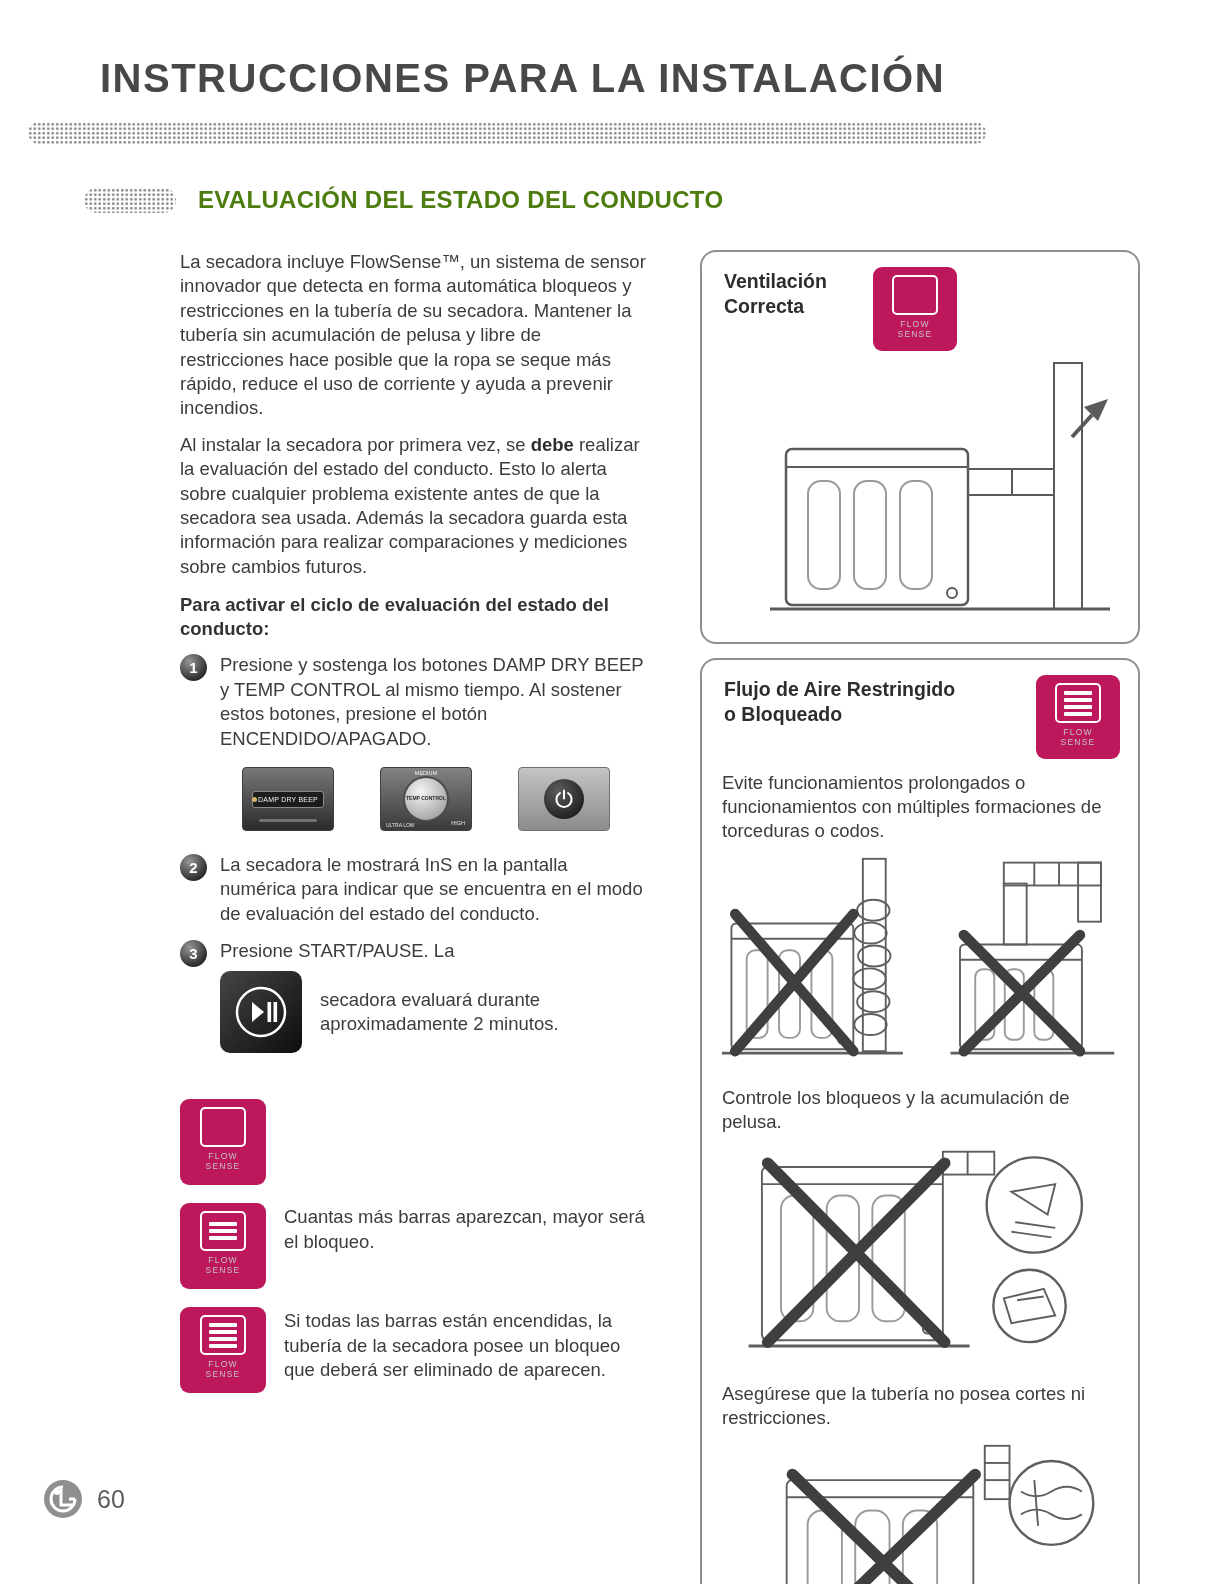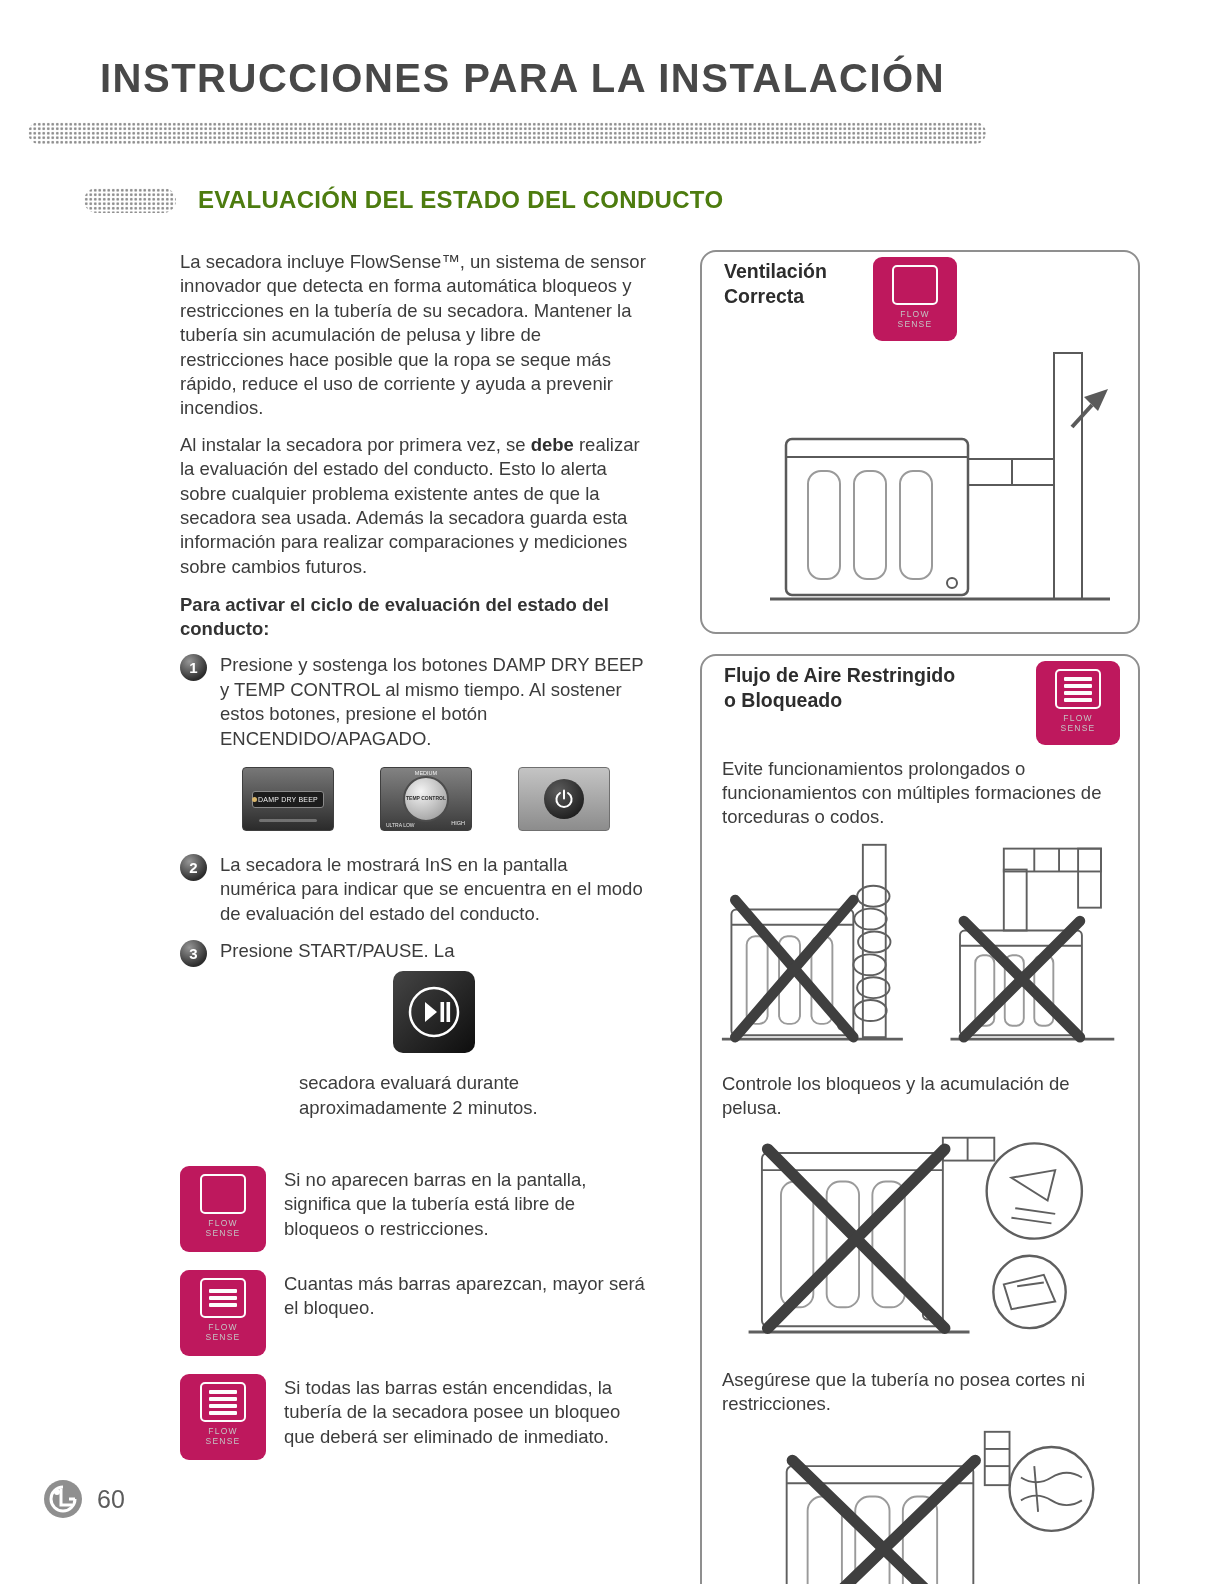--- a/index.html
+++ b/index.html
@@ -51,40 +51,40 @@
   .knob{width:42px;height:42px;border-radius:50%;border:2px solid #4c4c4c;
     background:radial-gradient(circle at 38% 32%, #f4f4f4, #8f8f8f);
     display:flex;align-items:center;justify-content:center;}
   .knob .klbl{font-size:5px;color:#2e2e2e;text-align:center;line-height:1.15;font-weight:bold;}
   .btn-knob .top-lbl{position:absolute;top:2px;left:0;right:0;text-align:center;font-size:5.5px;color:#f2f2f2;}
   .btn-knob .bl-lbl{position:absolute;bottom:2px;left:5px;font-size:5px;color:#e5e5e5;line-height:1.05;text-align:center;}
   .btn-knob .br-lbl{position:absolute;bottom:4px;right:6px;font-size:5.5px;color:#e5e5e5;}
   .btn-power{background:linear-gradient(#c4c4c4,#8c8c8c);border:1px solid #707070;display:flex;align-items:center;justify-content:center;}
   .power-circle{width:40px;height:40px;border-radius:50%;background:radial-gradient(circle at 36% 30%, #5c5c5c, #0e0e0e);display:flex;align-items:center;justify-content:center;}
 
-  .step3-media{display:flex;gap:18px;margin:4px 0 16px 40px;align-items:center;flex-direction:column;}
+  .step3-media{display:flex;gap:18px;margin:4px 0 16px 40px;align-items:center;}
   .sp-btn{flex:0 0 82px;width:82px;height:82px;border-radius:10px;
     background:linear-gradient(135deg,#454545,#0d0d0d);
     display:flex;align-items:center;justify-content:center;}
   .step3-media p{margin:0;font-size:18.5px;line-height:1.32;width:270px;}
 
   .indicators{margin-top:46px;}
   .indicator{display:flex;gap:18px;margin-bottom:18px;align-items:flex-start;}
   .fs-icon{
     flex:0 0 86px;width:86px;height:86px;background:#be185d;border-radius:9px;
     display:flex;flex-direction:column;align-items:center;padding-top:8px;box-sizing:border-box;
   }
   .fs-icon.small{flex:0 0 84px;width:84px;height:84px;}
   .fs-display{width:46px;height:40px;border:2.5px solid #fdfdfd;border-radius:5px;box-sizing:border-box;
     display:flex;flex-direction:column;align-items:center;justify-content:center;gap:3px;}
   .fs-bar{width:28px;height:4px;background:#fdfdfd;border-radius:1px;}
   .fs-cap{color:#c4c4c4;font-size:8.5px;letter-spacing:1.2px;margin-top:4px;line-height:1.2;text-align:center;}
   .indicator p{margin:0;font-size:18.5px;line-height:1.32;padding-top:2px;}
 
-  .vent-box{border:2px solid #8f8f8f;border-radius:16px;padding:5px 18px 18px 18px;margin-bottom:20px;background:#fff;}
+  .vent-box{border:2px solid #8f8f8f;border-radius:16px;padding:15px 18px 18px 18px;margin-bottom:14px;background:#fff;}
   .vent-box .head{display:flex;align-items:flex-start;margin-bottom:6px;gap:28px;}
   .vent-box .head.spread{justify-content:space-between;}
   .vent-box .head.gapped{gap:46px;}
   .box-title{margin:2px 0 0 4px;font-size:19.5px;font-weight:bold;color:#2d2d2d;line-height:1.3;}
   .box-para{font-size:18.5px;line-height:1.3;margin:12px 2px;}
   .illus{display:block;width:100%;height:auto;margin:6px 0 2px 0;}
 
   .footer{position:absolute;left:42px;top:1478px;display:flex;align-items:center;gap:13px;}
   .page-num{font-size:25px;color:#5c5c5c;}
 </style>
@@ -160,21 +160,20 @@
       <p>secadora evaluará durante aproximadamente 2 minutos.</p>
     </div>
 
     <div class="indicators">
 
       <div class="indicator">
         <div class="fs-icon">
           <div class="fs-display"></div>
           <div class="fs-cap"><span>FLOW</span><br><span>SENSE</span></div>
         </div>
-        <p>Si no aparecen barras en la pantalla, significa que la tubería está libre de bloqueos o restricciones.</p>
       </div>
 
       <div class="indicator">
         <div class="fs-icon">
           <div class="fs-display">
             <span class="fs-bar"></span>
             <span class="fs-bar"></span>
             <span class="fs-bar"></span>
           </div>
           <div class="fs-cap"><span>FLOW</span><br><span>SENSE</span></div>
@@ -185,21 +184,21 @@
       <div class="indicator">
         <div class="fs-icon">
           <div class="fs-display">
             <span class="fs-bar"></span>
             <span class="fs-bar"></span>
             <span class="fs-bar"></span>
             <span class="fs-bar"></span>
           </div>
           <div class="fs-cap"><span>FLOW</span><br><span>SENSE</span></div>
         </div>
-        <p>Si todas las barras están encendidas, la tubería de la secadora posee un bloqueo que deberá ser eliminado de inmediato.</p>
+        <p>Si todas las barras están encendidas, la tubería de la secadora posee un bloqueo que deberá ser eliminado de aparecen.</p>
       </div>
 
     </div>
   </div>
 
   <div class="right-col">
 
     <div class="vent-box">
       <div class="head gapped">
         <p class="box-title"><span>Ventilación</span><br><span>Correcta</span></p>

